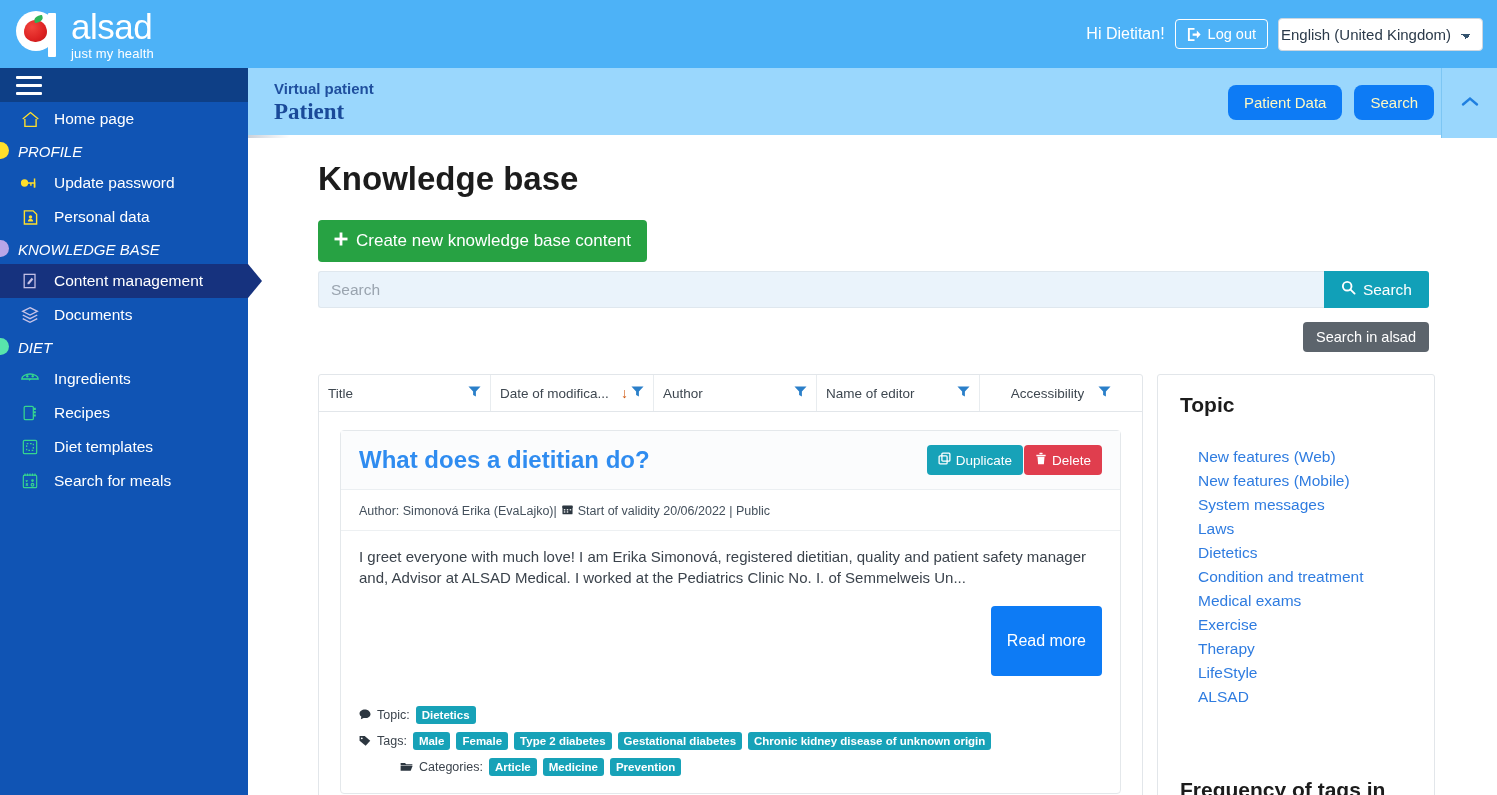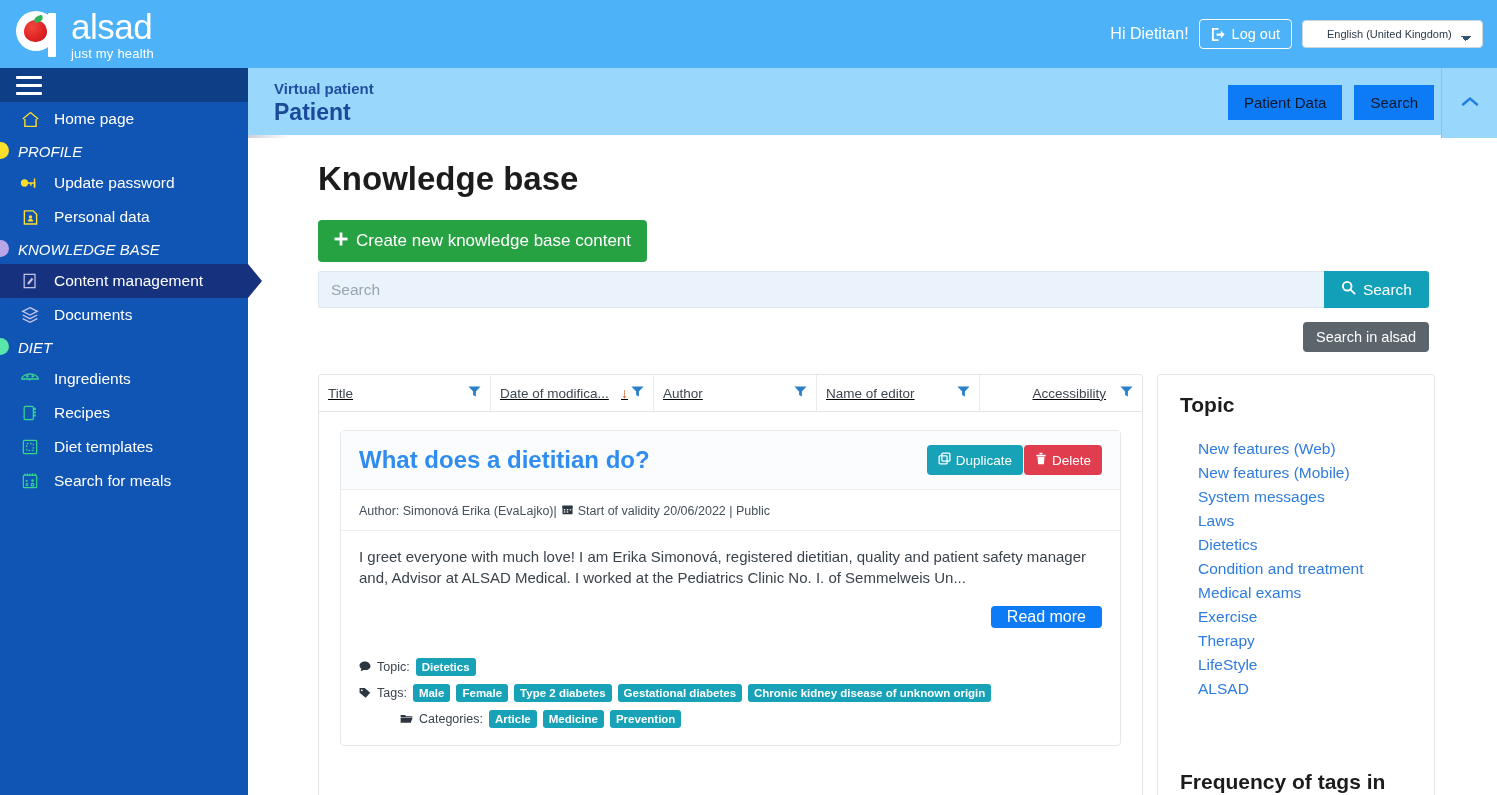--- a/index.html
+++ b/index.html
@@ -56,22 +56,22 @@
     border: 1px solid #ffffff; border-radius: 4px;
     background: transparent; color: #ffffff;
     font-size: 14.5px; padding: 6px 11px; cursor: pointer;
     font-family: inherit;
   }
   .logout-btn svg { display: block; }
   .lang-select {
     appearance: none; -webkit-appearance: none;
     background: #ffffff; color: #2b3a4a;
     border: 1px solid #ccd6e0; border-radius: 4px;
-    font-size: 11px; font-family: inherit;
-    padding: 7px 30px 7px 24px; cursor: pointer;
+    font-size: 15px; font-family: inherit;
+    padding: 7px 30px 7px 2px; cursor: pointer;
     background-image:
       linear-gradient(45deg, transparent 50%, #34536e 50%),
       linear-gradient(135deg, #34536e 50%, transparent 50%);
     background-position: calc(100% - 16px) 15px, calc(100% - 11px) 15px;
     background-size: 5px 5px, 5px 5px;
     background-repeat: no-repeat;
   }
 
   
   .sidebar {
@@ -121,26 +121,26 @@
     width: 17px; height: 17px; border-radius: 50%;
   }
 
   
   .page-band {
     position: absolute; left: 248px; top: 68px; width: 1249px; height: 67px;
     background: #9ad7fd; z-index: 20;
   }
   .band-left { position: absolute; left: 26px; top: 12px; }
   .band-sub { font-size: 15px; color: #1f4f9e; font-weight: 600; }
-  .band-title { font-size: 23px; color: #1a4a99; font-weight: bold; margin-top: 2px; }
+  .band-title { font-size: 23px; color: #1a4a99; font-weight: bold; margin-top: 2px; font-family: Liberation Serif, serif; }
   .band-actions {
     position: absolute; right: 63px; top: 17px; display: flex; gap: 12px;
   }
   .band-btn {
-    background: #0d7bf5; color: #0f172a; border: none; border-radius: 0;
+    background: #0d7bf5; color: #fef9c3; border: none; border-radius: 8px;
     font-size: 15px; font-family: inherit; padding: 9px 16px; cursor: pointer;
   }
   .band-collapse {
     position: absolute; right: 0; top: 0; width: 56px; height: 70px;
     background: #9ad7fd; border-left: 1px solid #7cc6f4;
     display: flex; align-items: center; justify-content: center; cursor: pointer;
   }
 
   
   .content {
@@ -177,21 +177,21 @@
   .tagsearch-row { display: flex; justify-content: flex-end; width: 1111px; margin: 14px 0 0 70px; }
   .tagsearch-btn {
     background: #5c646c; color: #ffffff; border: none; border-radius: 4px;
     font-size: 14.5px; font-family: inherit; padding: 7px 13px; cursor: pointer;
   }
 
   .main-split { display: flex; gap: 14px; margin: 22px 0 0 70px; }
 
   
   .table-panel { width: 825px; border: 1px solid #e2e6ea; border-radius: 3px; background: #fff; }
-  .table-head { display: flex; height: 37px; border-bottom: 1px solid #e2e6ea; text-decoration: underline; }
+  .table-head { display: flex; height: 37px; border-bottom: 1px solid #e2e6ea; }
   .th {
     display: flex; align-items: center; justify-content: space-between;
     border-right: 1px solid #e8ecef; padding: 0 9px;
     font-size: 13.5px; color: #3e4750; cursor: pointer;
   }
   .th:last-child { border-right: none; }
   .th .label { white-space: nowrap; overflow: hidden; text-overflow: ellipsis; }
   .th .hicons { display: flex; align-items: center; gap: 3px; flex: 0 0 auto; }
   .sort-arrow { color: #d05a12; font-size: 14px; line-height: 1; }
 
@@ -213,40 +213,40 @@
   .btn-del { background: #e03e4e; }
   .kb-meta {
     font-size: 12.5px; color: #44505c;
     padding: 14px 18px 12px 18px; border-bottom: 1px solid #edf0f2;
     display: flex; align-items: center; gap: 5px; flex-wrap: wrap;
   }
   .kb-body { padding: 16px 18px 0 18px; font-size: 15px; color: #3b434c; line-height: 1.38; }
   .kb-readmore-row { display: flex; justify-content: flex-end; padding: 18px 18px 0 18px; }
   .btn-read {
     background: #0d7bf5; color: #ffffff; border: none; border-radius: 4px;
-    font-size: 16px; font-family: inherit; padding: 2px 16px; cursor: pointer;
+    font-size: 16px; font-family: inherit; padding: 26px 16px; cursor: pointer;
   }
   .kb-tags { padding: 30px 18px 17px 18px; }
   .tag-line { display: flex; align-items: center; gap: 6px; flex-wrap: wrap; margin-bottom: 8px; }
   .tag-line:last-child { margin-bottom: 0; padding-left: 41px; }
   .tag-line .tl-label { font-size: 12.5px; color: #3b434c; }
   .badge {
     display: inline-block; background: #17a2b8; color: #ffffff;
     font-size: 11.5px; font-weight: bold; border-radius: 3px;
     padding: 3px 6px; cursor: pointer; white-space: nowrap;
   }
 
   
   .side-panel {
     width: 278px; border: 1px solid #e2e6ea; border-radius: 3px;
     background: #ffffff; padding: 18px 22px;
     height: 619px;
   }
   .sp-title { font-size: 21px; font-weight: 600; color: #1c1c1c; }
-  .sp-list { margin: 20px 0 0 18px; }
+  .sp-list { margin: 28px 0 0 18px; }
   .sp-link {
     display: block; font-size: 15.5px; color: #2f7ce0;
     line-height: 24px; cursor: pointer; text-decoration: none;
   }
   .sp-title2 { font-size: 21px; font-weight: 600; color: #1c1c1c; line-height: 1.25; margin-top: 68px; }
 </style>
 </head>
 <body>
 
 <div id="app">
@@ -498,21 +498,21 @@
             <span class="label">Name of editor</span>
             <span class="hicons">
               <span>
                 <svg width="13" height="13" viewBox="0 0 14 14" fill="#2a7fc9">
                     <path d="M0.5 1.5h13l-5 5.6v5.4l-3-1.8V7.1z"></path>
                   </svg>
               </span>
             </span>
           </div>
 
-          <div class="th" style="width:162px; justify-content:flex-end; gap:14px">
+          <div class="th" style="width:162px; justify-content:center; gap:14px">
             <span class="label">Accessibility</span>
             <span class="hicons">
               <span>
                 <svg width="13" height="13" viewBox="0 0 14 14" fill="#2a7fc9">
                     <path d="M0.5 1.5h13l-5 5.6v5.4l-3-1.8V7.1z"></path>
                   </svg>
               </span>
             </span>
           </div>
 

